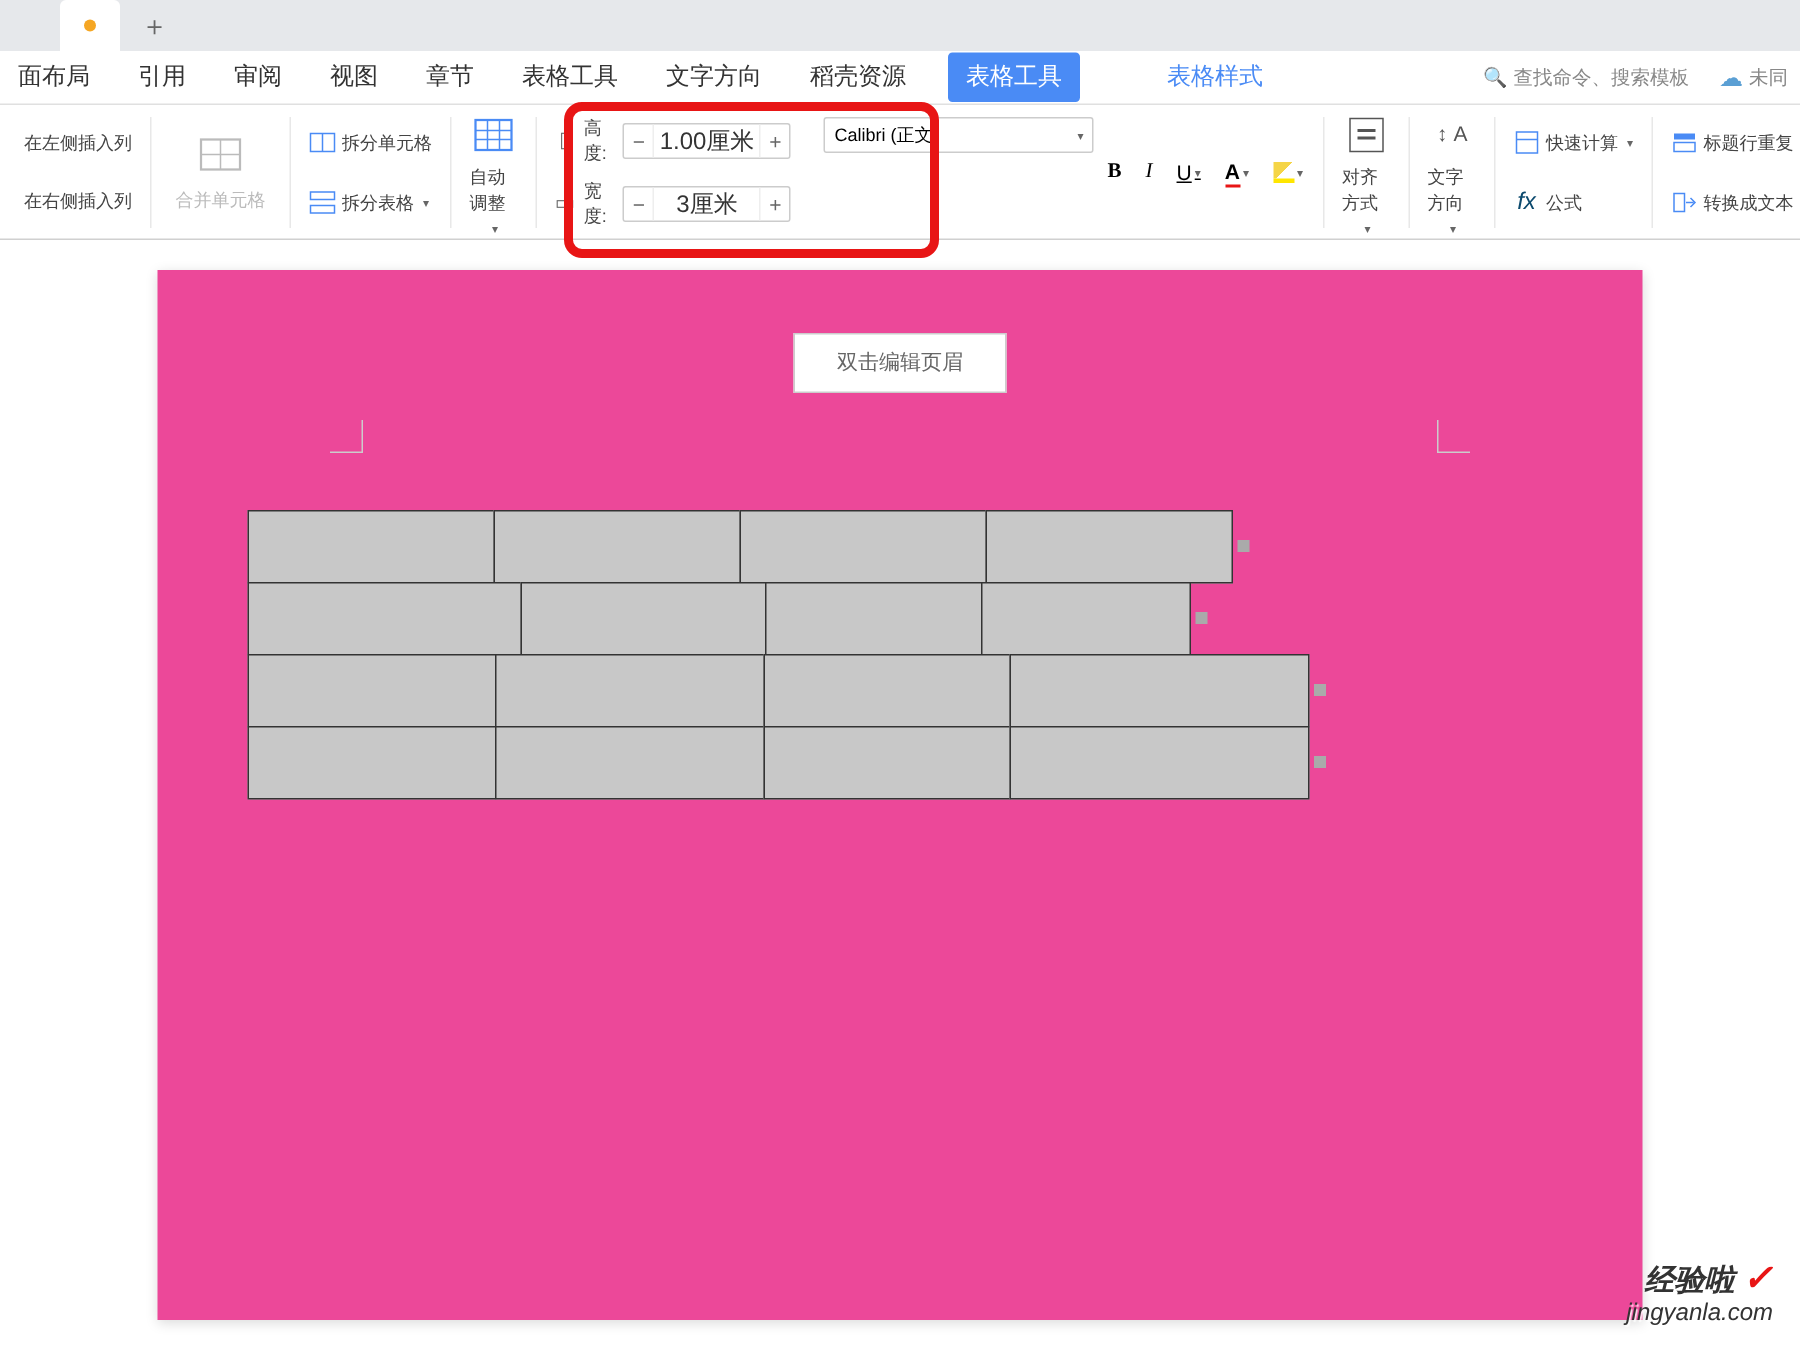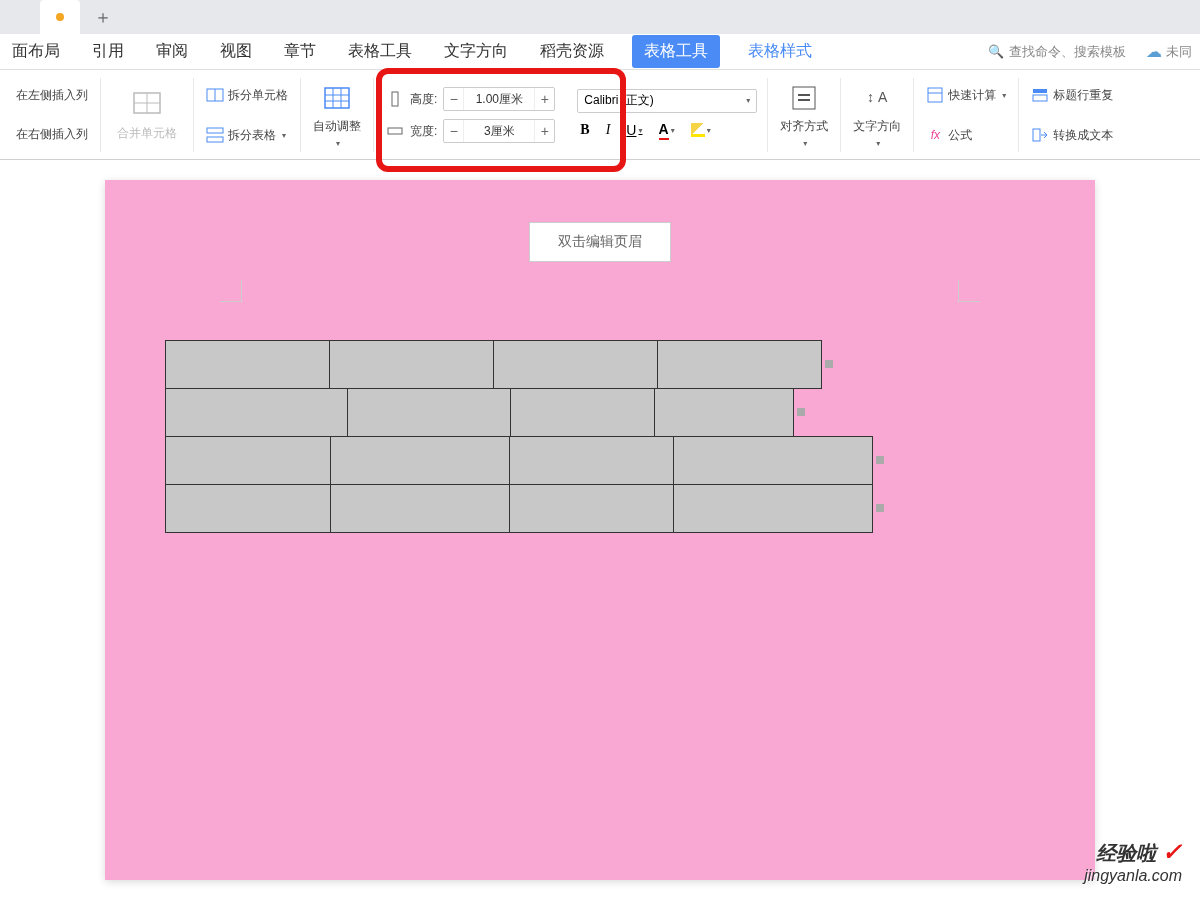--- a/index.html
+++ b/index.html
@@ -7,21 +7,21 @@
     
     .tab-bar { height: 34px; background: #e6e8eb; display: flex; align-items: center; padding-left: 40px; }
     .tab-indicator { width: 40px; height: 34px; background: #fff; display: flex; align-items: center; justify-content: center; border-radius: 4px 4px 0 0; }
     .dot { width: 8px; height: 8px; border-radius: 50%; background: #f5a623; }
     .tab-add { width: 30px; height: 30px; display: flex; align-items: center; justify-content: center; color: #666; font-size: 18px; cursor: pointer; margin-left: 8px; }
     
     .menu-bar { height: 36px; display: flex; align-items: center; padding: 0 8px; border-bottom: 1px solid #e0e0e0; justify-content: space-between; }
     .menu-left { display: flex; align-items: center; gap: 24px; }
     .menu-item { font-size: 16px; color: #333; cursor: pointer; padding: 6px 4px; }
     .menu-item.active { background: #4a8bf5; color: #fff; padding: 6px 12px; border-radius: 3px; }
-    .menu-item.link { color: #4a8bf5; }
+    .menu-item.link { color: #4a8bf5; margin-left: 30px; }
     .menu-right { display: flex; align-items: center; gap: 20px; }
     .search-box { display: flex; align-items: center; color: #888; font-size: 13px; gap: 4px; }
     .cloud-status { display: flex; align-items: center; color: #888; font-size: 13px; gap: 4px; }
     
     .ribbon { height: 90px; display: flex; align-items: flex-start; padding: 8px 4px 4px 4px; border-bottom: 1px solid #d0d0d0; position: relative; }
     .ribbon-group { display: flex; flex-direction: column; padding: 0 8px; border-right: 1px solid #e8e8e8; height: 74px; justify-content: center; gap: 18px; }
     .ribbon-group.tall { flex-direction: column; align-items: center; justify-content: center; }
     .ribbon-btn { display: flex; align-items: center; gap: 4px; font-size: 12px; color: #444; cursor: pointer; padding: 2px 4px; white-space: nowrap; }
     .ribbon-btn.disabled { color: #bbb; }
     .ribbon-icon { width: 18px; height: 18px; display: inline-flex; align-items: center; justify-content: center; }
@@ -29,34 +29,34 @@
     .dropdown-arrow { font-size: 8px; color: #666; margin-left: 2px; }
     
     .highlight-box { position: absolute; border: 6px solid #e81515; border-radius: 12px; pointer-events: none; z-index: 100; left: 376px; top: 68px; width: 250px; height: 104px; }
     
     .dim-group { padding: 0 12px; display: flex; flex-direction: column; gap: 8px; justify-content: center; height: 74px; }
     .dim-row { display: flex; align-items: center; gap: 6px; font-size: 12px; }
     .dim-label { color: #444; }
     .spinner { display: flex; align-items: center; border: 1px solid #ccc; height: 24px; border-radius: 2px; background: #fff; }
     .spinner-btn { width: 20px; height: 22px; display: flex; align-items: center; justify-content: center; cursor: pointer; color: #666; font-size: 14px; border-right: 1px solid #eee; }
     .spinner-btn:last-child { border-right: none; border-left: 1px solid #eee; }
-    .spinner-input { width: 70px; border: none; text-align: center; font-size: 12px; outline: none; color: #333; }
-    
-    .font-group { display: flex; flex-direction: column; gap: 6px; padding: 0 10px; justify-content: center; height: 74px; }
+    .spinner-input { width: 70px; border: none; text-align: center; font-size: 16px; outline: none; color: #333; }
+    
+    .font-group { display: flex; gap: 6px; padding: 0 10px; justify-content: center; height: 74px; }
     .font-select { border: 1px solid #ccc; height: 24px; width: 180px; display: flex; align-items: center; padding: 0 6px; font-size: 12px; border-radius: 2px; justify-content: space-between; }
     .format-row { display: flex; align-items: center; gap: 10px; }
     .format-btn { font-size: 14px; cursor: pointer; padding: 2px 3px; display: flex; align-items: center; }
     .underline-a { border-bottom: 2px solid #e81515; padding-bottom: 1px; font-weight: bold; }
     .highlight-pen { width: 14px; height: 14px; background: linear-gradient(135deg, #f5d547 50%, transparent 50%); border-bottom: 3px solid #ffe600; }
     
     .align-group { flex-direction: column; align-items: center; gap: 2px; }
     .big-btn { display: flex; flex-direction: column; align-items: center; gap: 4px; font-size: 12px; color: #444; cursor: pointer; padding: 4px; }
     
     .doc-area { display: flex; justify-content: center; padding-top: 20px; background: #fff; }
-    .page { width: 990px; min-height: 700px; background: #f9a8d4; box-shadow: 0 2px 8px rgba(0,0,0,0.15); position: relative; padding: 40px 60px; }
+    .page { width: 990px; min-height: 700px; background: #ec4899; box-shadow: 0 2px 8px rgba(0,0,0,0.15); position: relative; padding: 40px 60px; }
     .header-btn { position: absolute; left: 50%; transform: translateX(-50%); top: 42px; border: 1px solid #ccc; padding: 10px 28px; font-size: 14px; color: #666; background: #fff; cursor: pointer; }
     .page-corner { position: absolute; width: 22px; height: 22px; border: 1px solid #ccc; }
     .corner-tl { top: 100px; left: 115px; border-right: none; border-bottom: none; transform: rotate(180deg); }
     .corner-tr { top: 100px; right: 115px; border-left: none; border-bottom: none; transform: rotate(180deg); }
     
     .doc-table-wrap { margin-top: 120px; display: flex; flex-direction: column; }
     .doc-table-row { display: flex; height: 48px; }
     .doc-cell { border: 1px solid #333; background: #c8c8c8; margin: -0.5px; }
     .row-end-dot { width: 8px; height: 8px; background: #aaa; margin-left: 4px; align-self: center; }
     
@@ -248,21 +248,21 @@
       <span class="ribbon-icon">
           <svg viewBox="0 0 18 18">
             <rect x="2" y="2" width="14" height="14" fill="none" stroke="#4a8bf5"></rect>
             <line x1="2" y1="7" x2="16" y2="7" stroke="#4a8bf5"></line>
           </svg>
         </span>
       <span>快速计算</span>
         <span class="dropdown-arrow">▾</span>
     </div>
     <div class="ribbon-btn">
-      <span class="ribbon-icon" style="font-style:italic;color:#ec4899;font-size:12px;">fx</span>
+      <span class="ribbon-icon" style="font-style:italic;color:#0c4a6e;font-size:16px;">fx</span>
       <span>公式</span>
     </div>
   </div>
 
   <div class="ribbon-group" style="border-right:none;">
     <div class="ribbon-btn">
       <span class="ribbon-icon">
           <svg viewBox="0 0 18 18">
             <rect x="2" y="3" width="14" height="4" fill="#4a8bf5"></rect>
             <rect x="2" y="9" width="14" height="6" fill="none" stroke="#4a8bf5"></rect>

